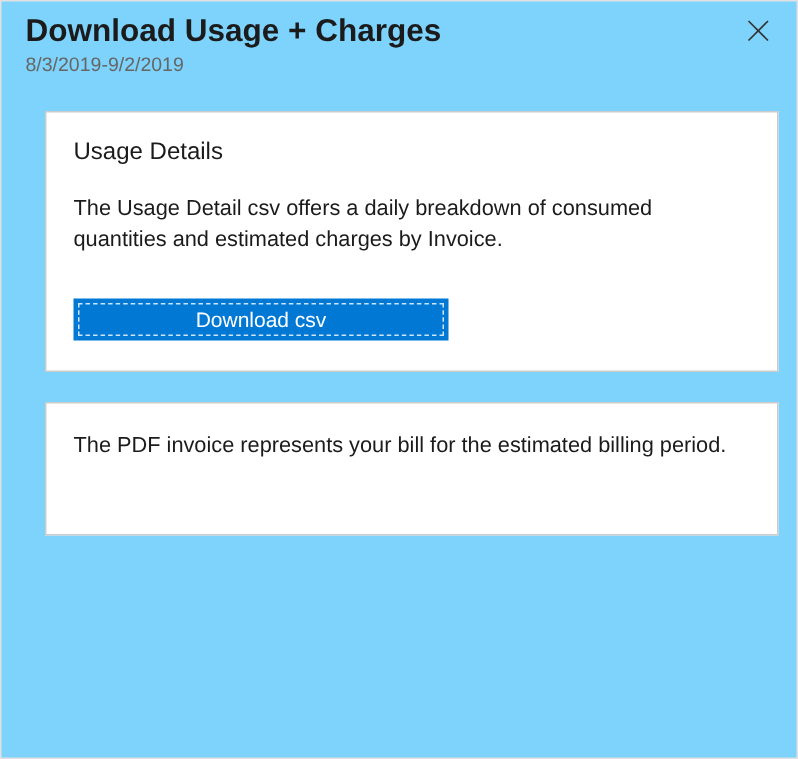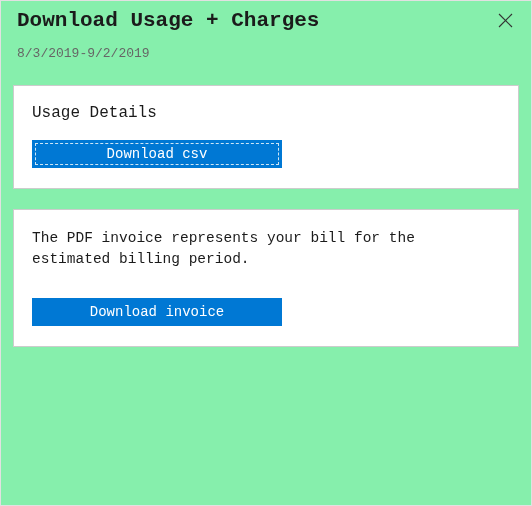--- a/index.html
+++ b/index.html
@@ -13,55 +13,54 @@
     width: 532px;
     height: 506px;
     overflow: hidden;
   }
   .panel {
     width: 532px;
     height: 506px;
     border: 1px solid #e1e1e1;
     padding: 0;
     position: relative;
-    background: #86efac;
-    font-family: Liberation Mono, monospace;
+    background: #7dd3fc;
   }
   .header {
     padding: 8px 16px 4px 16px;
     position: relative;
   }
   .title {
     font-size: 21px;
     font-weight: 600;
     color: #1b1b1b;
   }
   .date-range {
     font-size: 13px;
     color: #666666;
-    margin-top: 14px;
+    margin-top: 2px;
   }
   .close-btn {
     position: absolute;
     top: 8px;
     right: 14px;
     cursor: pointer;
     font-size: 16px;
     line-height: 1;
     color: #333;
     background: none;
     border: none;
     padding: 4px;
   }
   .close-btn svg {
     display: block;
   }
   .card {
     border: 1px solid #cccccc;
-    margin: 20px 12px 0 12px;
+    margin: 20px 12px 0 29px;
     padding: 18px 18px 20px 18px;
     background: #fff;
   }
   .card-title {
     font-size: 16px;
     font-weight: 400;
     color: #1b1b1b;
     margin-bottom: 18px;
   }
   .card-desc {
@@ -100,21 +99,21 @@
         <svg width="15" height="15" viewBox="0 0 15 15">
           <line x1="1" y1="1" x2="14" y2="14" stroke="#333" stroke-width="1.1"></line>
           <line x1="14" y1="1" x2="1" y2="14" stroke="#333" stroke-width="1.1"></line>
         </svg>
       </span>
     </button>
   </div>
 
   <div class="card">
     <div class="card-title">Usage Details</div>
+    <div class="card-desc">The Usage Detail csv offers a daily breakdown of consumed quantities and estimated charges by Invoice.</div>
     <button class="primary-btn focused">Download csv</button>
   </div>
 
   <div class="card">
     <div class="card-desc">The PDF invoice represents your bill for the estimated billing period.</div>
-    <button class="primary-btn">Download invoice</button>
   </div>
 
 </div>
 
 </body></html>

